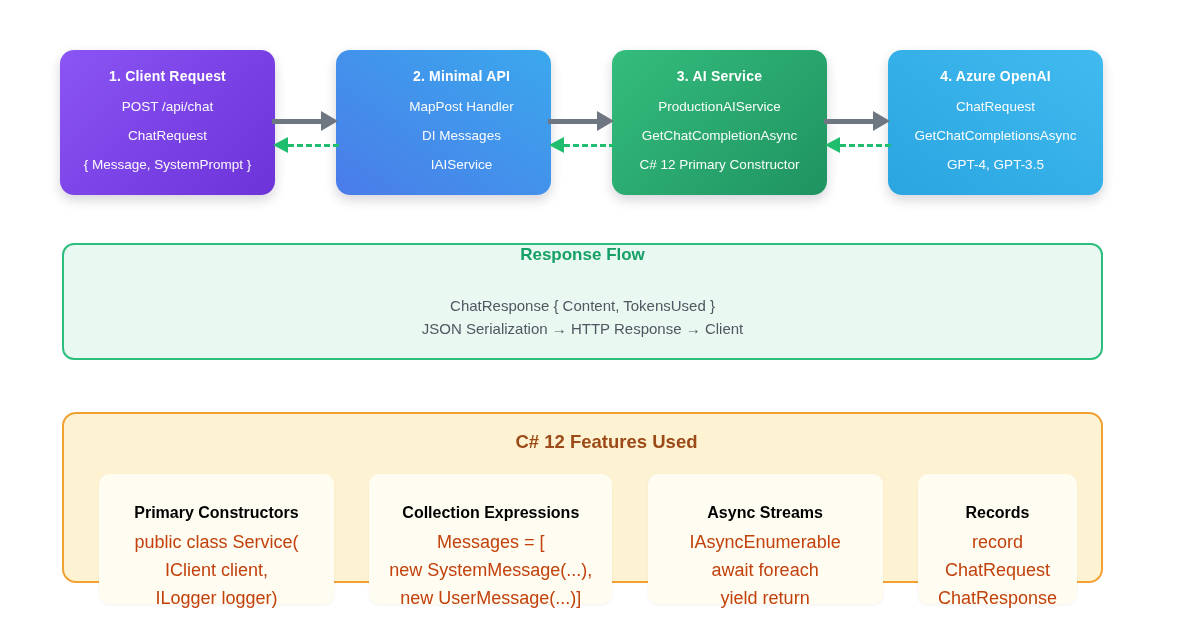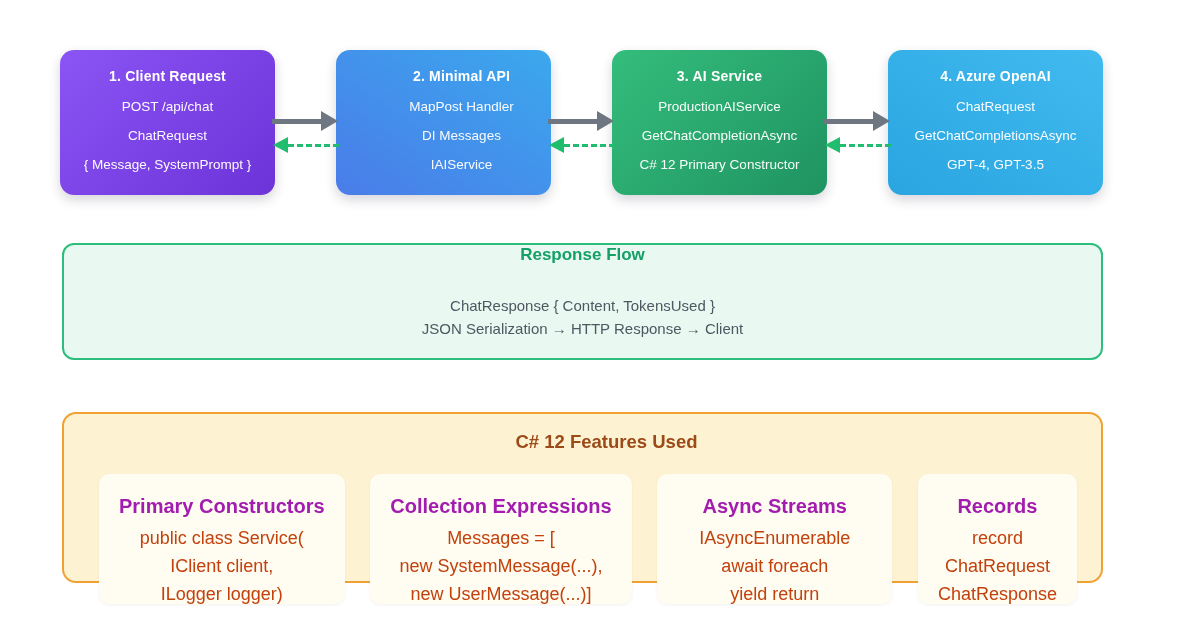--- a/index.html
+++ b/index.html
@@ -47,21 +47,21 @@
     background:#fdf3d3; border:2.5px solid #f0a132; border-radius:14px;padding-left:48px;
   }
   .feat-title { margin-top:17px; text-align:center; font-size:18.5px; font-weight:bold; color:#9c4a17; }
   .cards-row { position:absolute; left:35px; right:24px; top:60px; height:130px;
                display:flex; justify-content:space-between; }
   .feature-card {
     background:#fffcf1; border-radius:10px; height:130px; padding:10px 20px 0 20px;
     text-align:center; box-shadow:0 1px 3px rgba(120,90,20,.08); min-width:235px;
   }
   .feature-card.narrow { min-width:120px; }
-  .card-title { font-size:20px; font-weight:bold; color:#a21caf; margin-top:11px; margin-bottom:6px; }
+  .card-title { font-size:16px; font-weight:bold; color:#000000; margin-top:20px; margin-bottom:6px; }
   .card-line { font-size:18px; line-height:28px; color:#c2410c; }
 </style>
 </head>
 <body>
 
 <div class="canvas">
 
   <div class="flow-row">
 
     <div class="flow-box box-purple">

